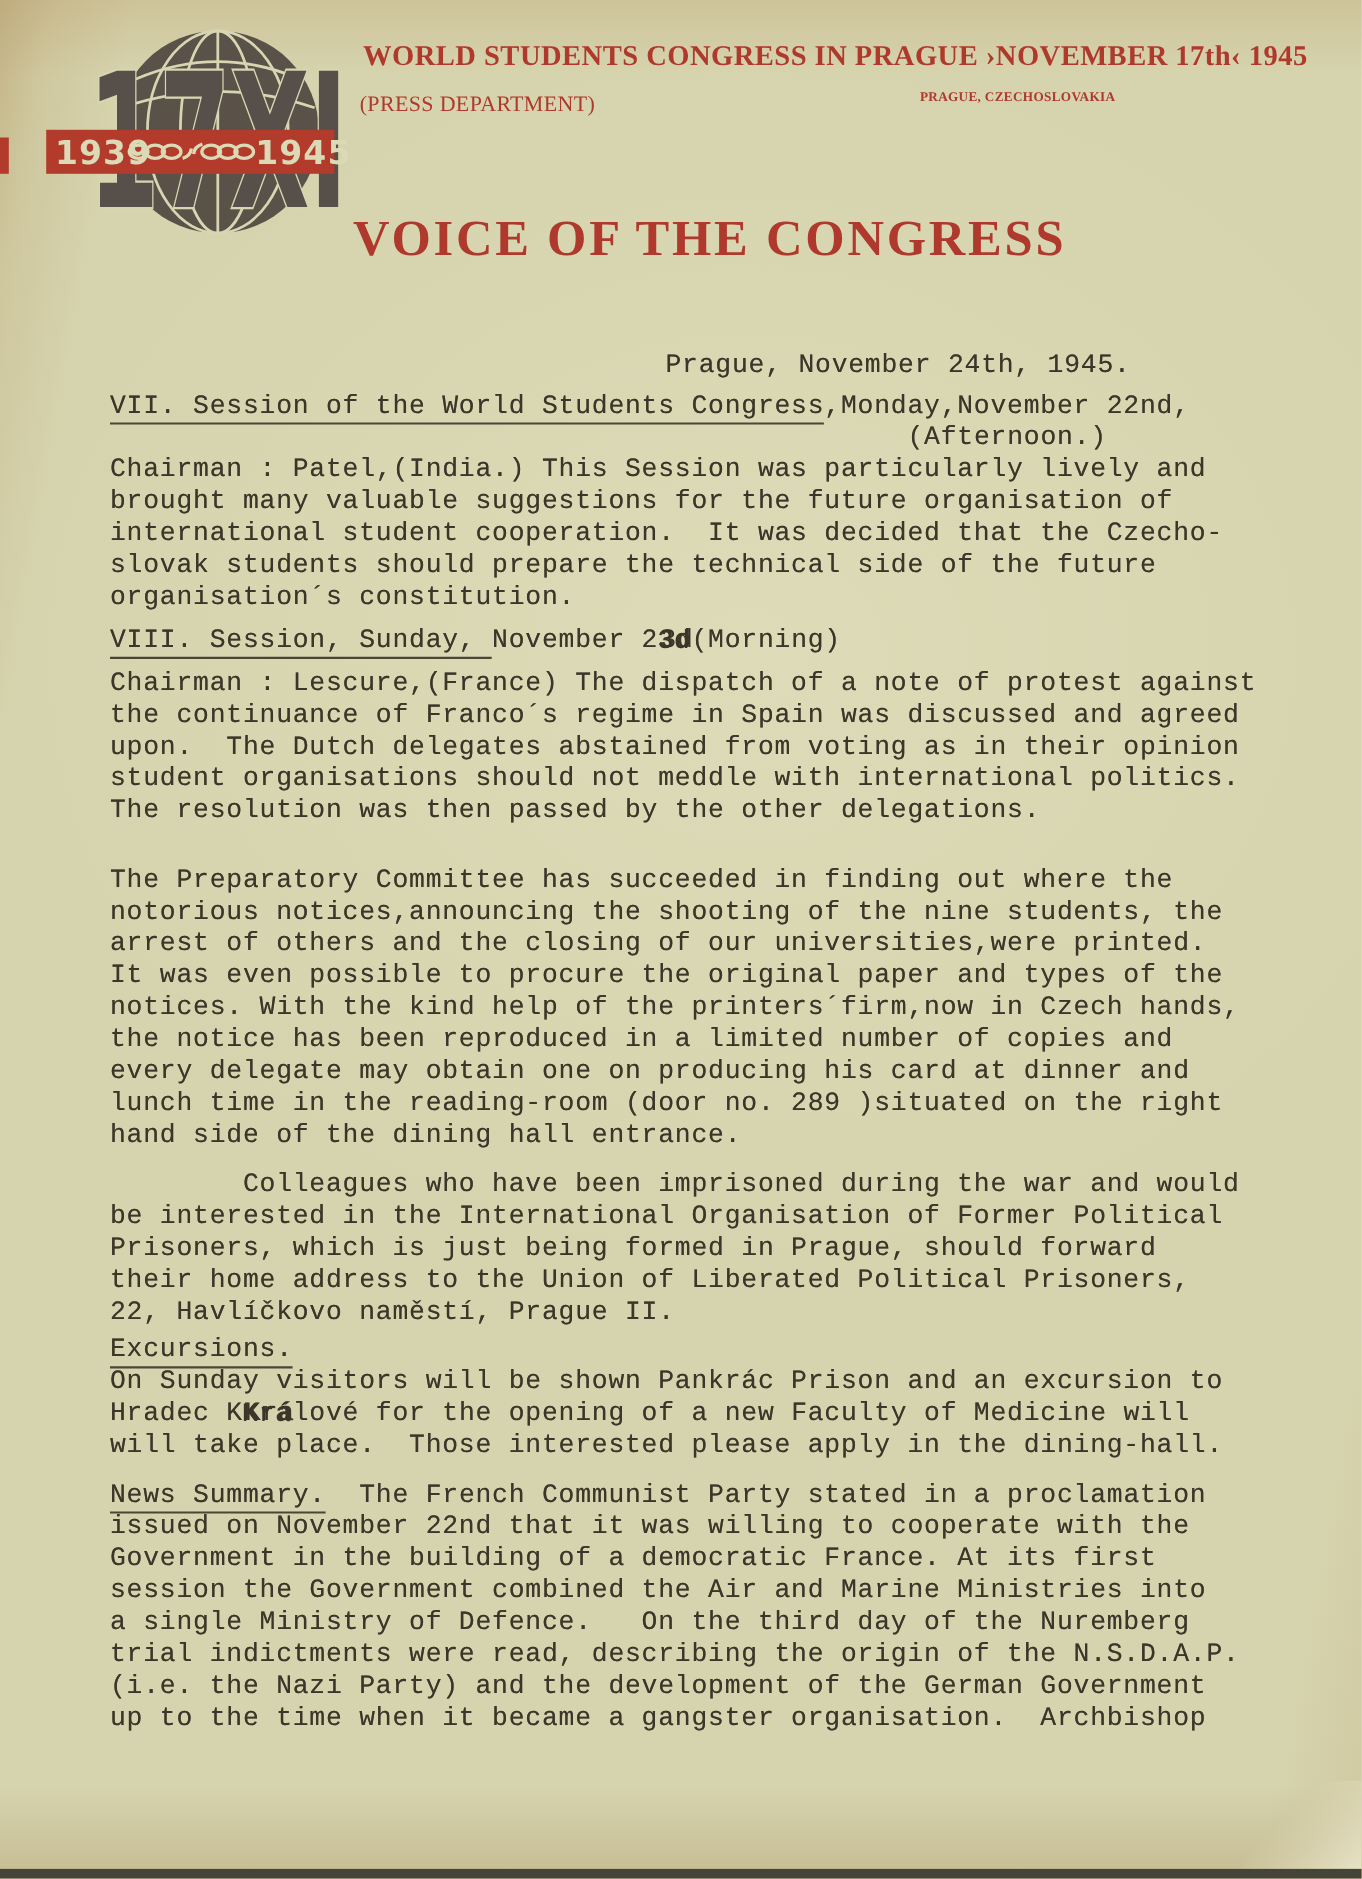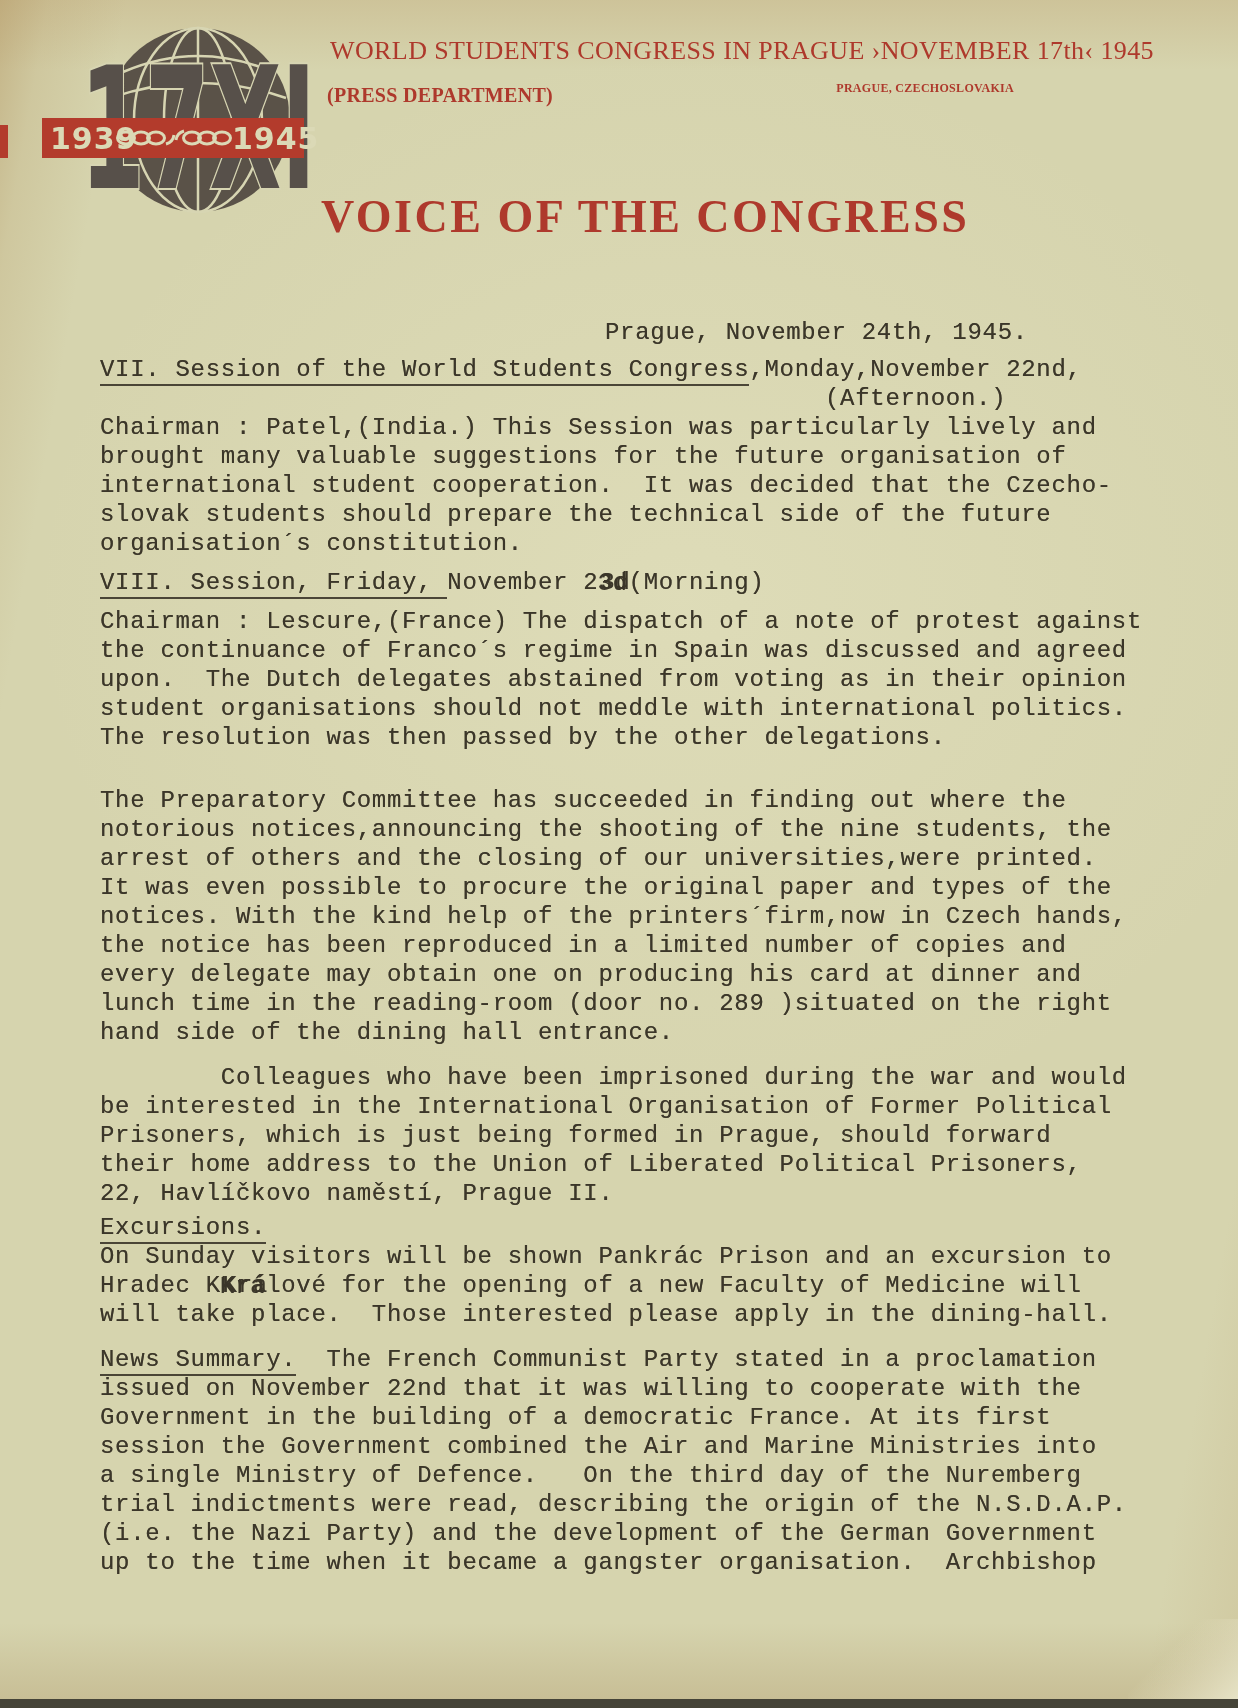--- a/index.html
+++ b/index.html
@@ -13,24 +13,24 @@
       linear-gradient(0deg, rgba(172,148,102,0.38) 0px, rgba(172,148,102,0) 85px),
       linear-gradient(280deg, rgba(188,162,114,0.22) 0px, rgba(188,162,114,0) 95px);
     font-family:"Liberation Mono","DejaVu Sans Mono",monospace;
   }
   .bottom-strip{position:absolute;left:0;right:0;bottom:0;height:9px;background:#454438;}
   .corner-fold{position:absolute;right:0;bottom:9px;width:110px;height:80px;
     background:linear-gradient(315deg,#e6e3c6 0%,rgba(230,227,198,0) 62%);}
   .red-sliver{position:absolute;left:0;top:125px;width:8px;height:33px;background:#b33b2c;}
   .logo{position:absolute;left:38px;top:20px;width:285px;height:195px;}
   .hdr-line1{position:absolute;left:330px;top:36px;width:720px;white-space:nowrap;
-    color:#ae392c;font-family:"Liberation Serif","DejaVu Serif",serif;font-weight:400;
+    color:#ae392c;font-family:"Liberation Serif","DejaVu Serif",serif;font-weight:700;
     font-size:26px;letter-spacing:0.4px;}
   .hdr-press{position:absolute;left:327px;top:84px;color:#ae392c;
-    font-family:"Liberation Serif","DejaVu Serif",serif;font-weight:700;font-size:20px;letter-spacing:0.3px;}
+    font-family:"Liberation Serif","DejaVu Serif",serif;font-weight:400;font-size:20px;letter-spacing:0.3px;}
   .hdr-loc{position:absolute;right:224px;top:81px;color:#ae392c;
     font-family:Liberation Serif, serif;font-weight:700;font-size:12px;letter-spacing:0.3px;}
   .title{position:absolute;left:321px;top:190px;width:660px;
     color:#ae392c;font-family:"Liberation Serif","DejaVu Serif",serif;font-weight:700;
     font-size:46px;letter-spacing:2.5px;white-space:nowrap;}
   .flow{position:absolute;left:100px;top:318px;width:1085px;
     font-size:24px;line-height:29px;letter-spacing:0.7px;color:#3b3629;
     white-space:pre-wrap;text-shadow:0 0 0.6px rgba(59,54,41,0.65);}
   .dateline{margin-left:505px;}
   .subline{margin-left:725px;}
@@ -77,21 +77,21 @@
 
   <div class="hdr-line1">WORLD STUDENTS CONGRESS IN PRAGUE ›NOVEMBER 17th‹ 1945</div>
   <div class="hdr-press">(PRESS DEPARTMENT)</div>
   <div class="hdr-loc">PRAGUE, CZECHOSLOVAKIA</div>
   <div class="title">VOICE OF THE CONGRESS</div>
 
   <main class="flow"><div class="dateline">Prague, November 24th, 1945.</div><div class="mt8"><span class="u">VII. Session of the World Students Congress</span><span>,Monday,November 22nd,</span></div><div class="subline">(Afternoon.)</div><div>Chairman : Patel,(India.) This Session was particularly lively and
 brought many valuable suggestions for the future organisation of
 international student cooperation.  It was decided that the Czecho-
 slovak students should prepare the technical side of the future
-organisation´s constitution.</div><div class="mt10"><span class="u">VIII. Session, Friday, </span><span>November 2</span><span class="ovst">3d</span><span>(Morning)</span></div><div class="mt10">Chairman : Lescure,(France) The dispatch of a note of protest against
+organisation´s constitution.</div><div class="mt10"><span class="u">VIII. Session, Sunday, </span><span>November 2</span><span class="ovst">3d</span><span>(Morning)</span></div><div class="mt10">Chairman : Lescure,(France) The dispatch of a note of protest against
 the continuance of Franco´s regime in Spain was discussed and agreed
 upon.  The Dutch delegates abstained from voting as in their opinion
 student organisations should not meddle with international politics.
 The resolution was then passed by the other delegations.</div><div class="mt34">The Preparatory Committee has succeeded in finding out where the
 notorious notices,announcing the shooting of the nine students, the
 arrest of others and the closing of our universities,were printed.
 It was even possible to procure the original paper and types of the
 notices. With the kind help of the printers´firm,now in Czech hands,
 the notice has been reproduced in a limited number of copies and
 every delegate may obtain one on producing his card at dinner and

